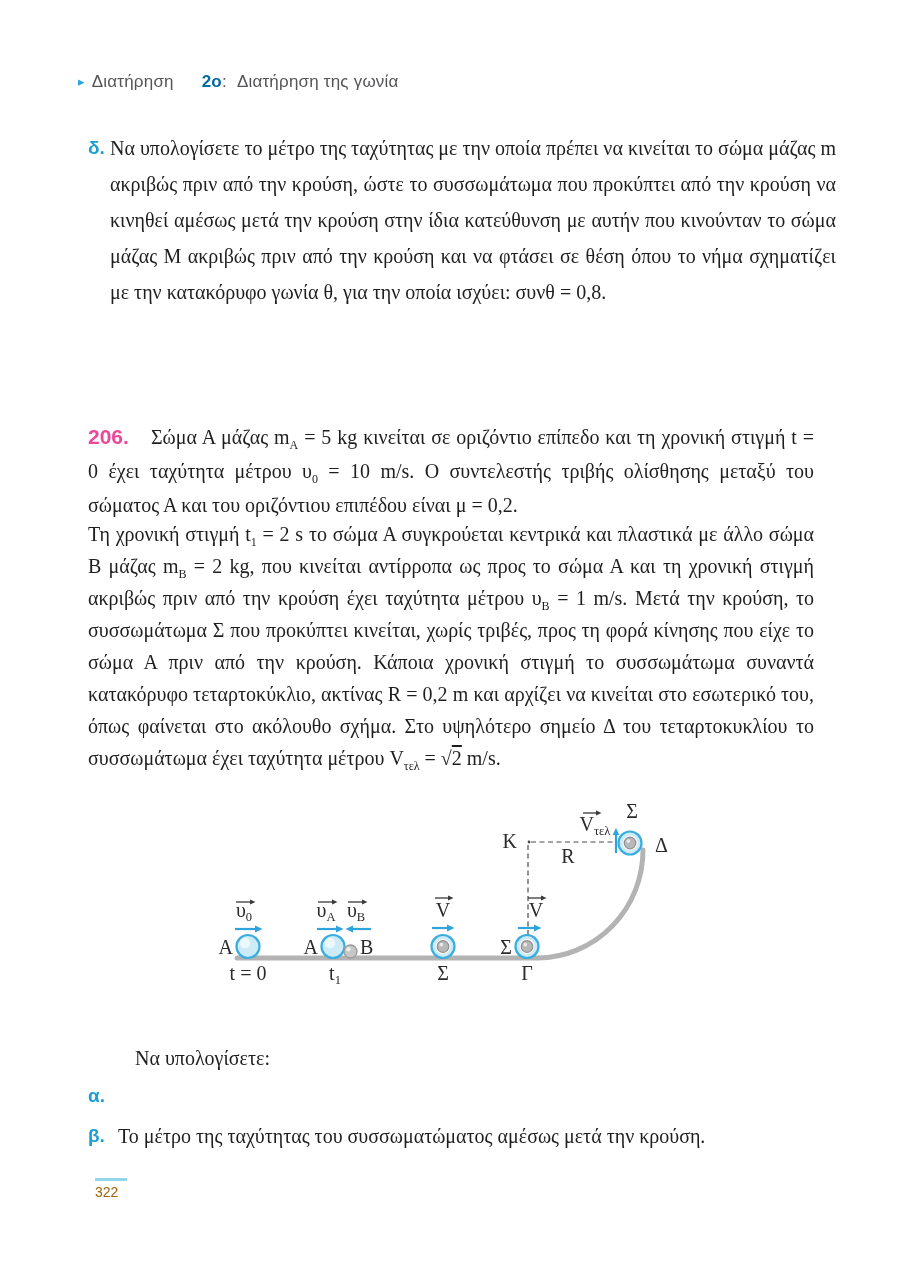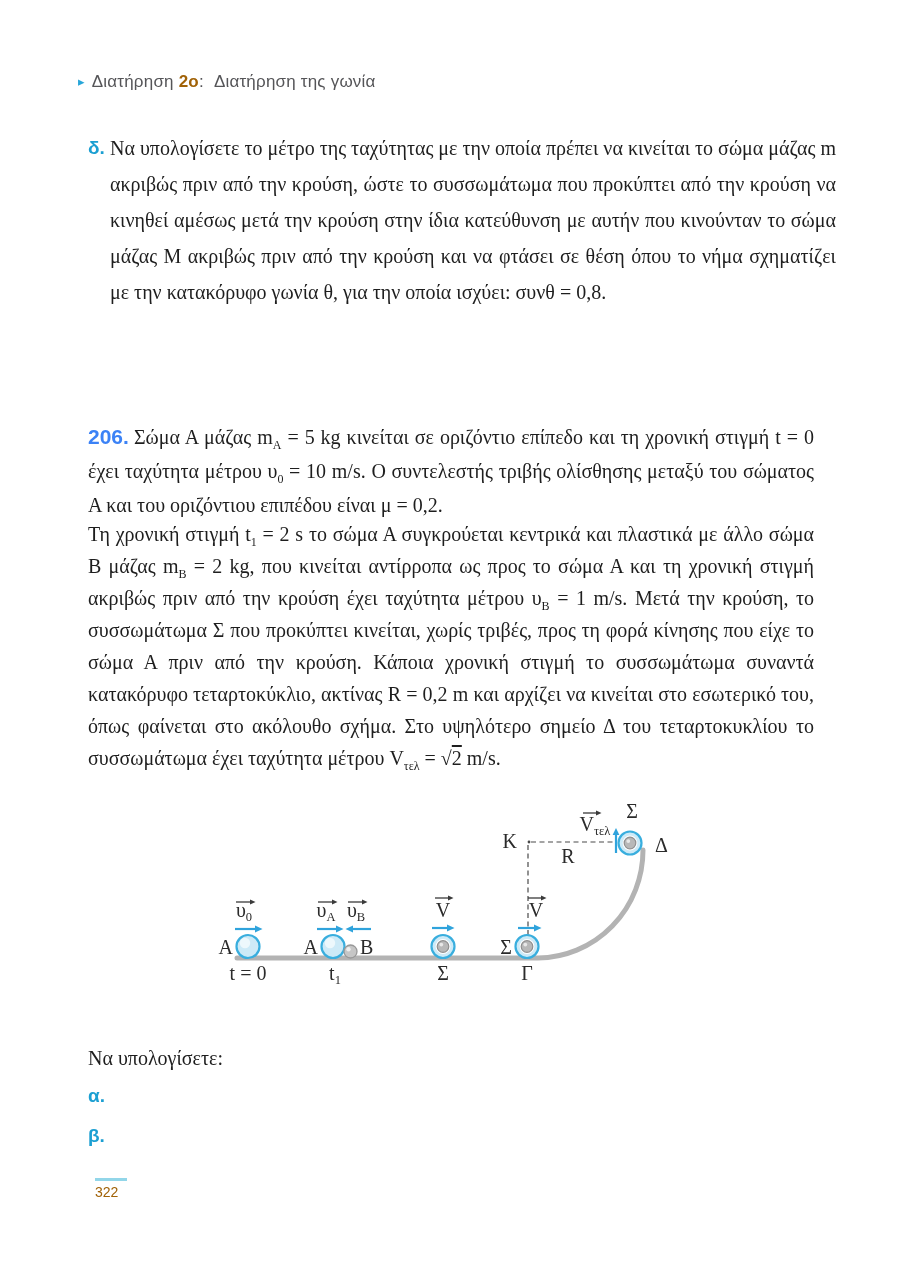--- a/index.html
+++ b/index.html
@@ -8,21 +8,21 @@
     background:#ffffff; overflow:hidden;
     font-family:"Liberation Serif", serif; color:#1e1e1e;
   }
   
   .chapter-header {
     position:absolute; left:78px; top:72px;
     font-family:"Liberation Sans", sans-serif; font-size:17px; color:#555558;
     letter-spacing:.2px;
   }
   .chapter-header .bullet { color:#27a6d9; font-size:13px; margin-right:7px; vertical-align:1px; }
-  .chapter-header .ch-num { color:#a16207; font-weight:bold; }
+  .chapter-header .ch-num { color:#0369a1; font-weight:bold;margin-left:23px; }
   .chapter-header .ch-colon { color:#555558; margin-right:6px; }
   
   .para {
     position:absolute; left:88px; width:726px;
     font-size:20px; line-height:36px; text-align:justify;
     color:#1e1e1e;
   }
   .para sub { font-size:12px; line-height:0; }
   .para sup { font-size:12px; line-height:0; }
   .ovl { text-decoration:overline; }
@@ -30,29 +30,29 @@
   .hang .marker { position:absolute; left:0; top:0; }
   .marker {
     color:#1b9fd2; font-weight:bold; font-family:"Liberation Sans", sans-serif;
     font-size:19px;
   }
   .p-d     { top:130px; }
   .p-given { top:332px; }
   .p-206   { top:420px; line-height:34px; }
   .p-main  { top:518px; line-height:32px; }
   .num206 {
-    color:#3b82f6; font-weight:bold; font-family:"Liberation Sans", sans-serif;
-    font-size:21px; margin-right:5px;
+    color:#ec4899; font-weight:bold; font-family:"Liberation Sans", sans-serif;
+    font-size:21px; margin-right:22px;
   }
   
   .diagram { position:absolute; left:195px; top:795px; width:540px; height:205px; }
   .diagram text { font-family:"Liberation Serif", serif; font-size:20px; fill:#2b2b2b; }
   .diagram .sub { font-size:12.5px; }
   
-  .ask-lead { top:1040px; }
+  .ask-lead { top:1040px;margin-left:47px; }
   .p-qa { top:1078px; padding-left:30px; }
   .p-qb { top:1118px; padding-left:30px; }
   .p-qa .marker, .p-qb .marker { position:absolute; left:0; top:0; }
   
   .footer { position:absolute; left:95px; top:1178px; font-family:"Liberation Sans", sans-serif; }
   .footer .rule { width:32px; height:3px; background:#92d6e9; margin-bottom:3px; }
   .footer .pnum { font-size:14px; color:#a16207; }
 </style>
 </head>
 <body>
@@ -170,20 +170,21 @@
   <div class="para ask-lead">
     <span>Να υπολογίσετε:</span>
   </div>
 
   <div class="para p-qa">
     <span class="marker">α.</span>
   </div>
 
   <div class="para p-qb">
     <span class="marker">β.</span>
+    <span>Το μέτρο της ταχύτητας του συσσωματώματος αμέσως μετά την κρούση.</span>
   </div>
 
   <div class="footer">
     <div class="rule"></div>
     <div class="pnum">322</div>
   </div>
 
 </div>
 
 </body></html>

